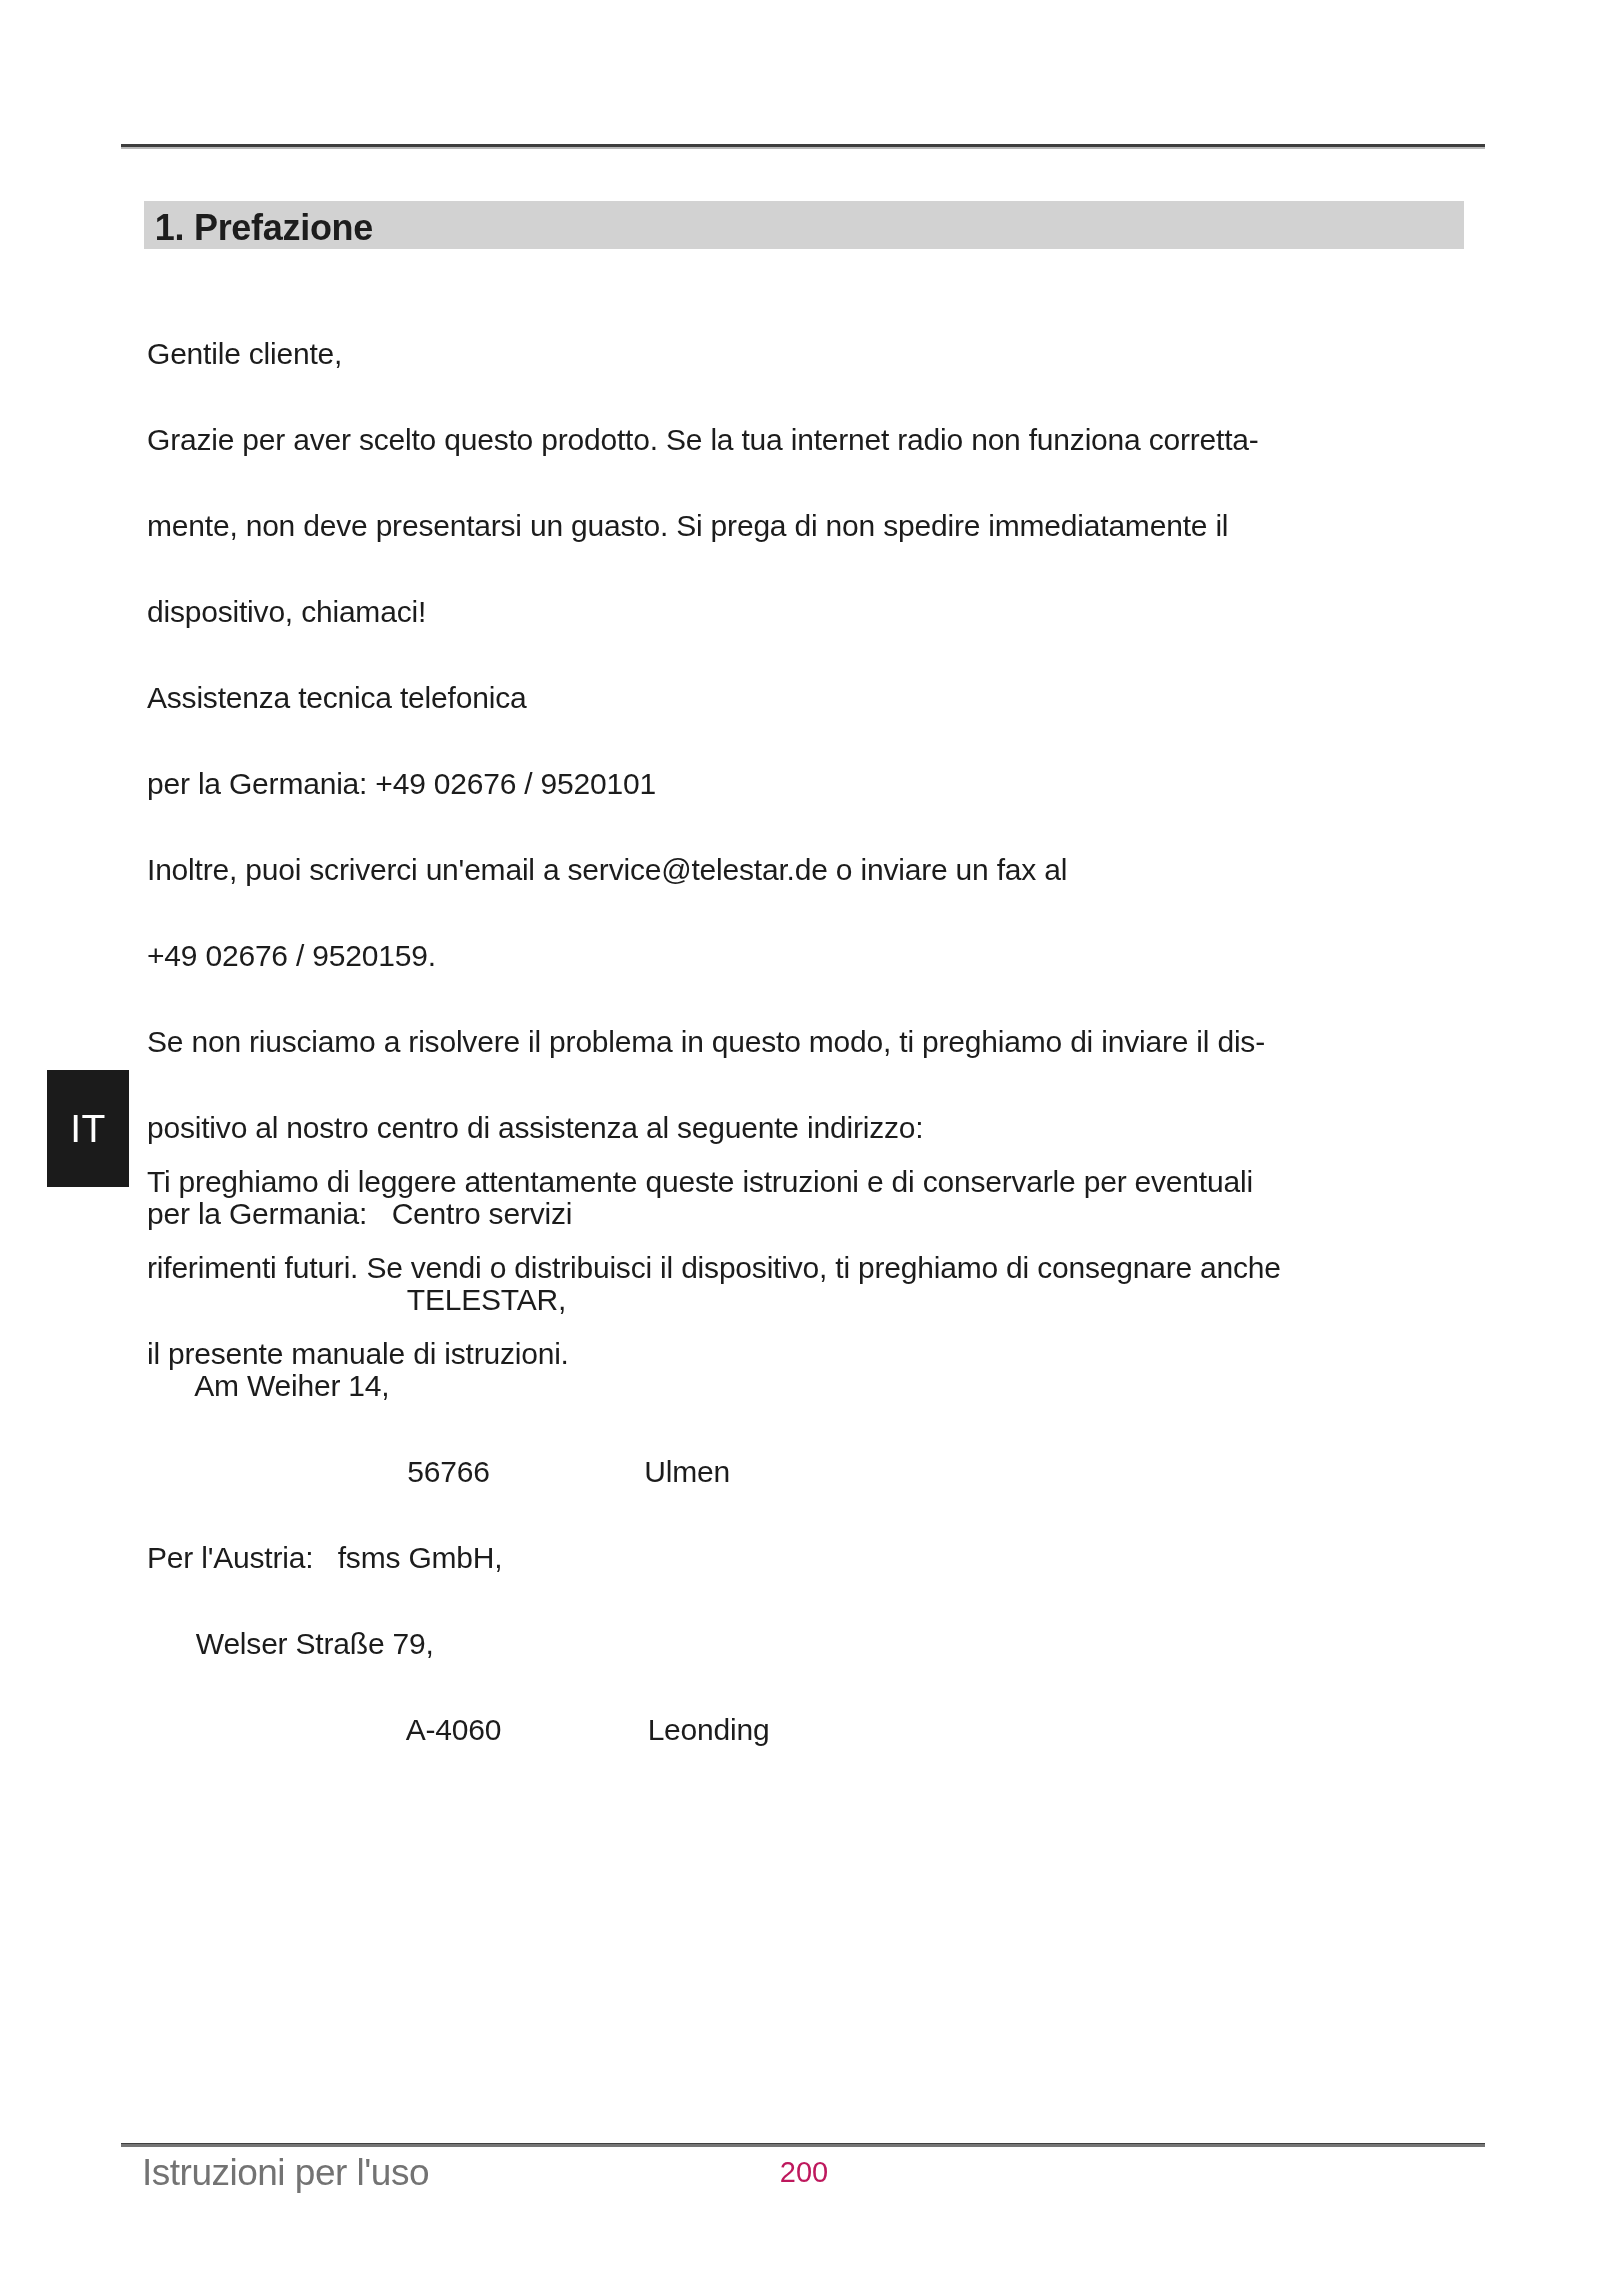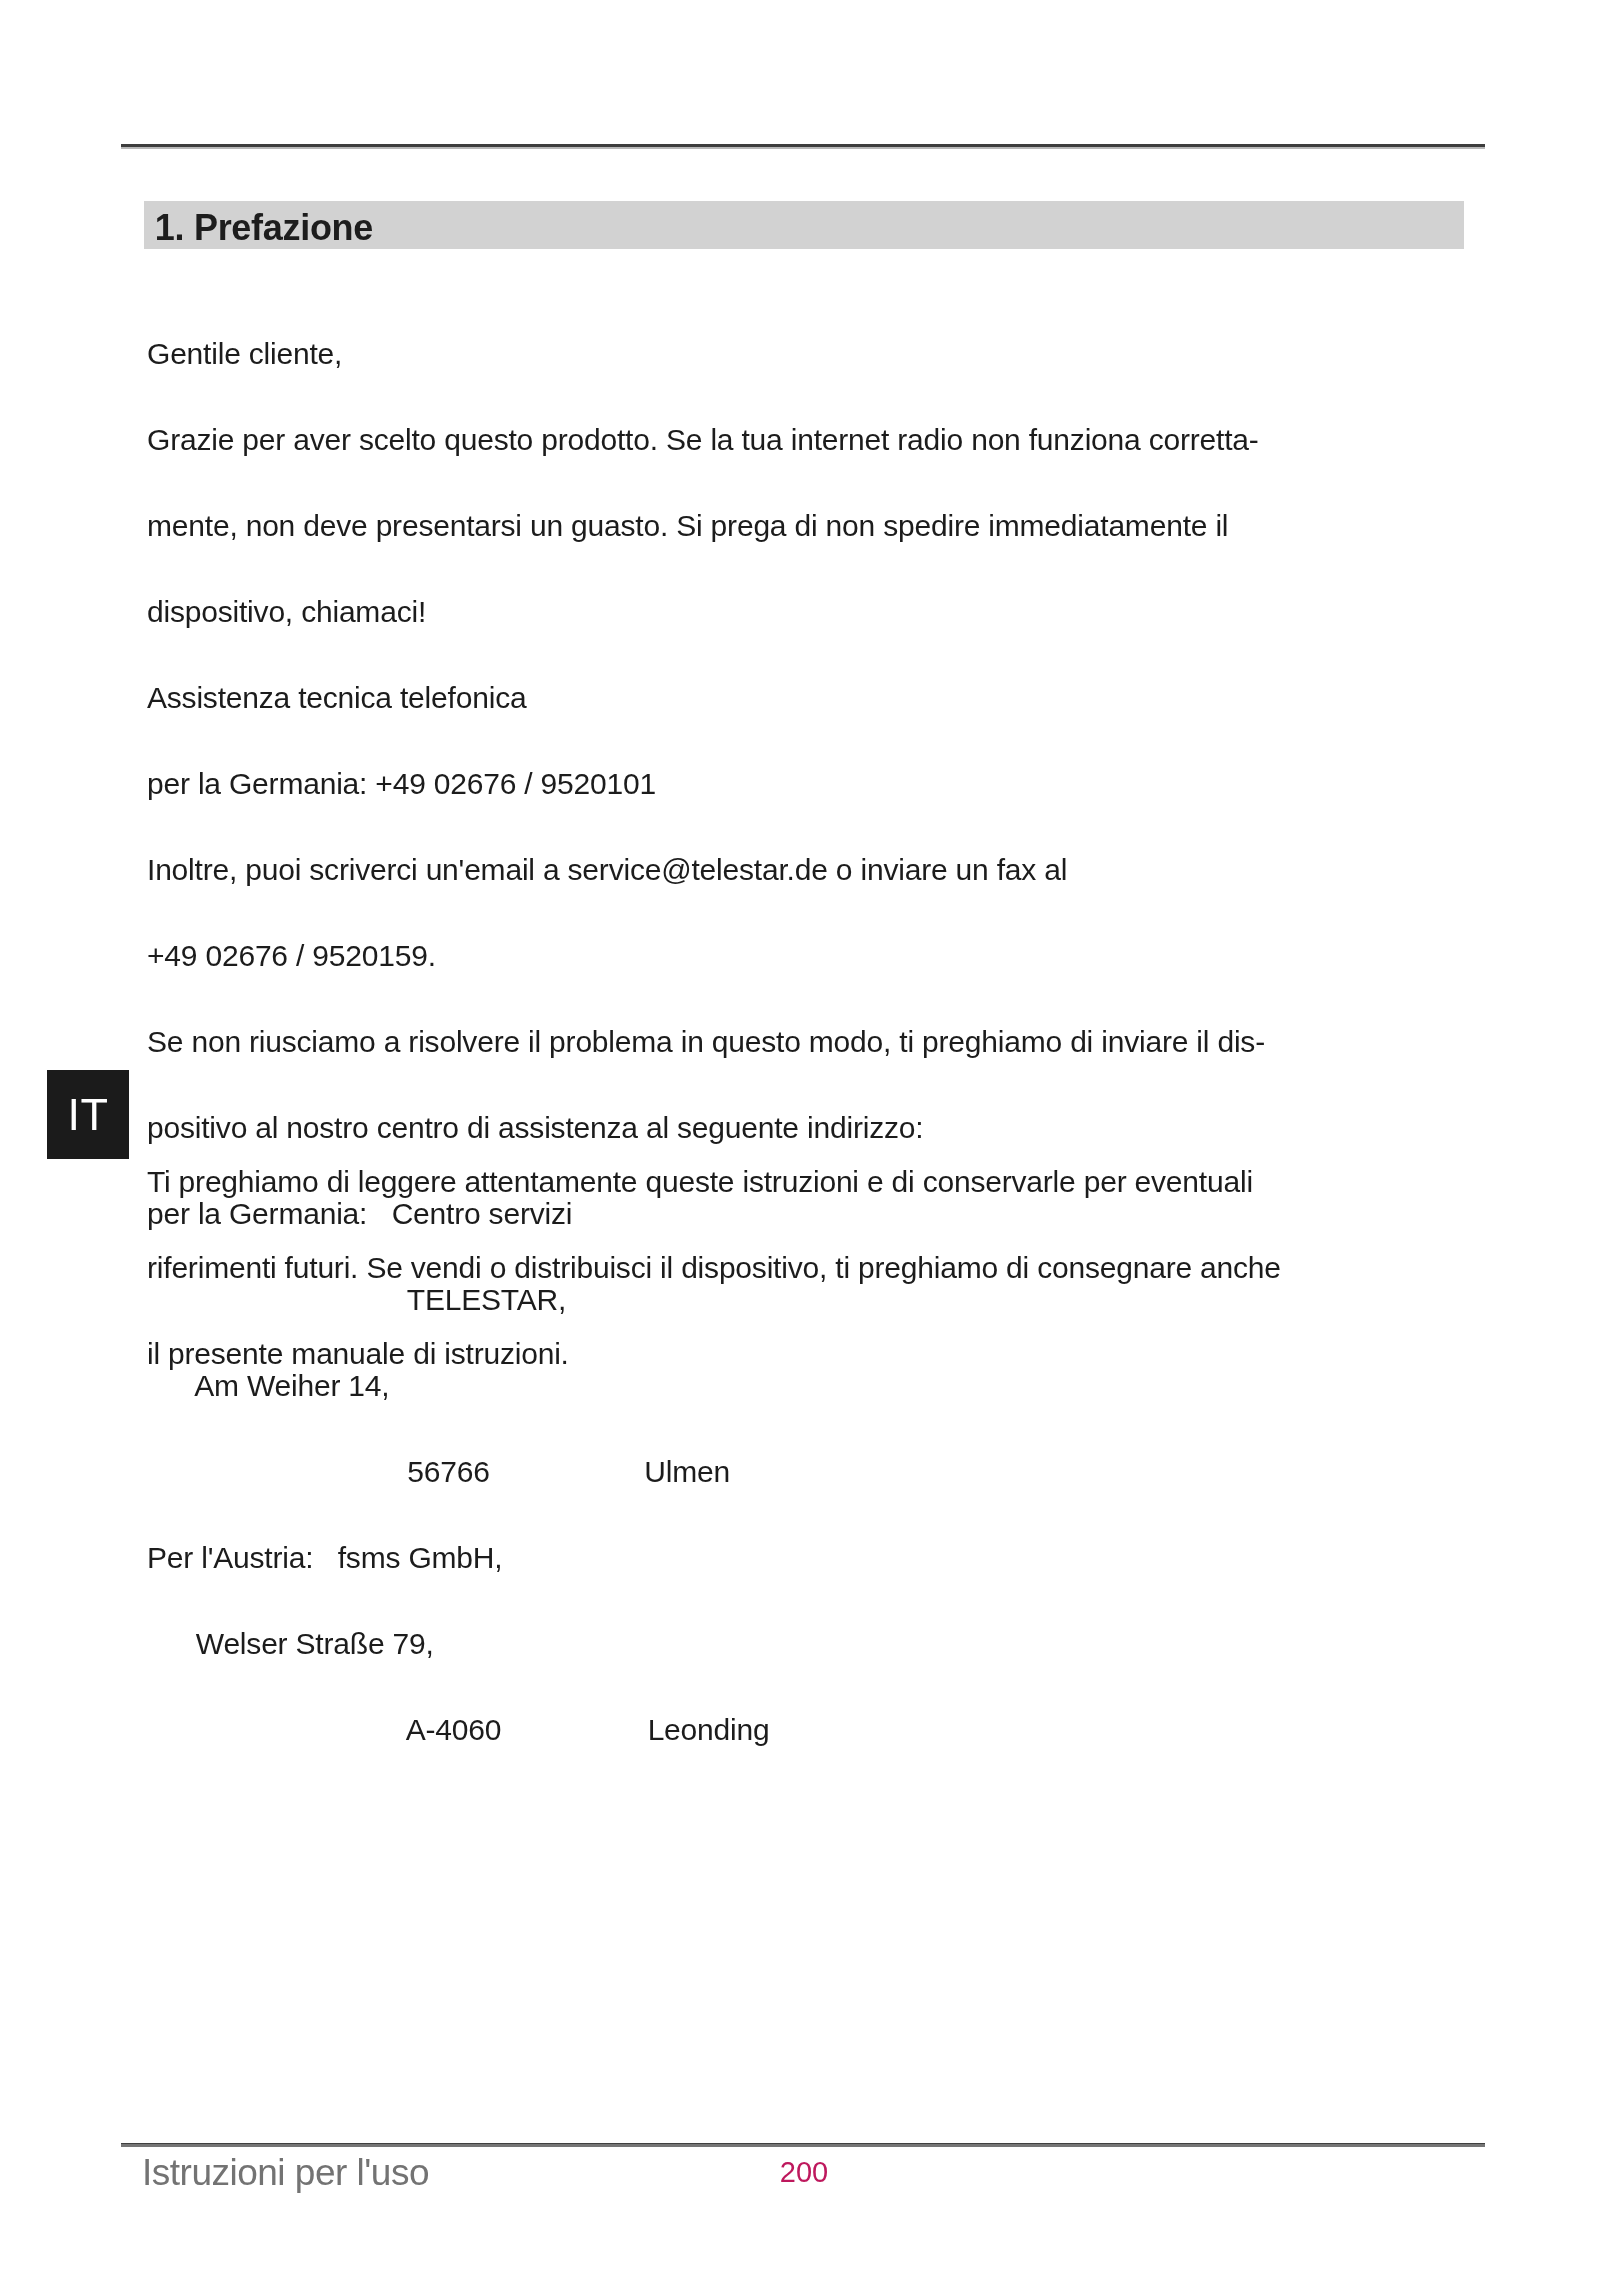--- a/index.html
+++ b/index.html
@@ -48,27 +48,27 @@
     left: 147px; top: 1118px;
     font-size: 30px;
     line-height: 44px;
     letter-spacing: -0.2px;
     white-space: pre;
   }
   .line { white-space: pre; margin-top: 42px; }
   .it-tab {
     position: absolute;
     left: 47px; top: 1070px;
-    width: 82px; height: 89px;
+    width: 82px; height: 117px;
     background: #1b1b1b;
     color: #ffffff;
     display: flex;
     align-items: center;
     justify-content: center;
-    font-size: 45px;
+    font-size: 39px;
     letter-spacing: 0.5px;
   }
   .footer-rule {
     position: absolute;
     left: 121px; top: 2144px;
     width: 1364px; height: 2.9px;
     background: #757575;
     box-shadow: 0 -1px 0 #3f3f3f;
   }
   .footer-left {

